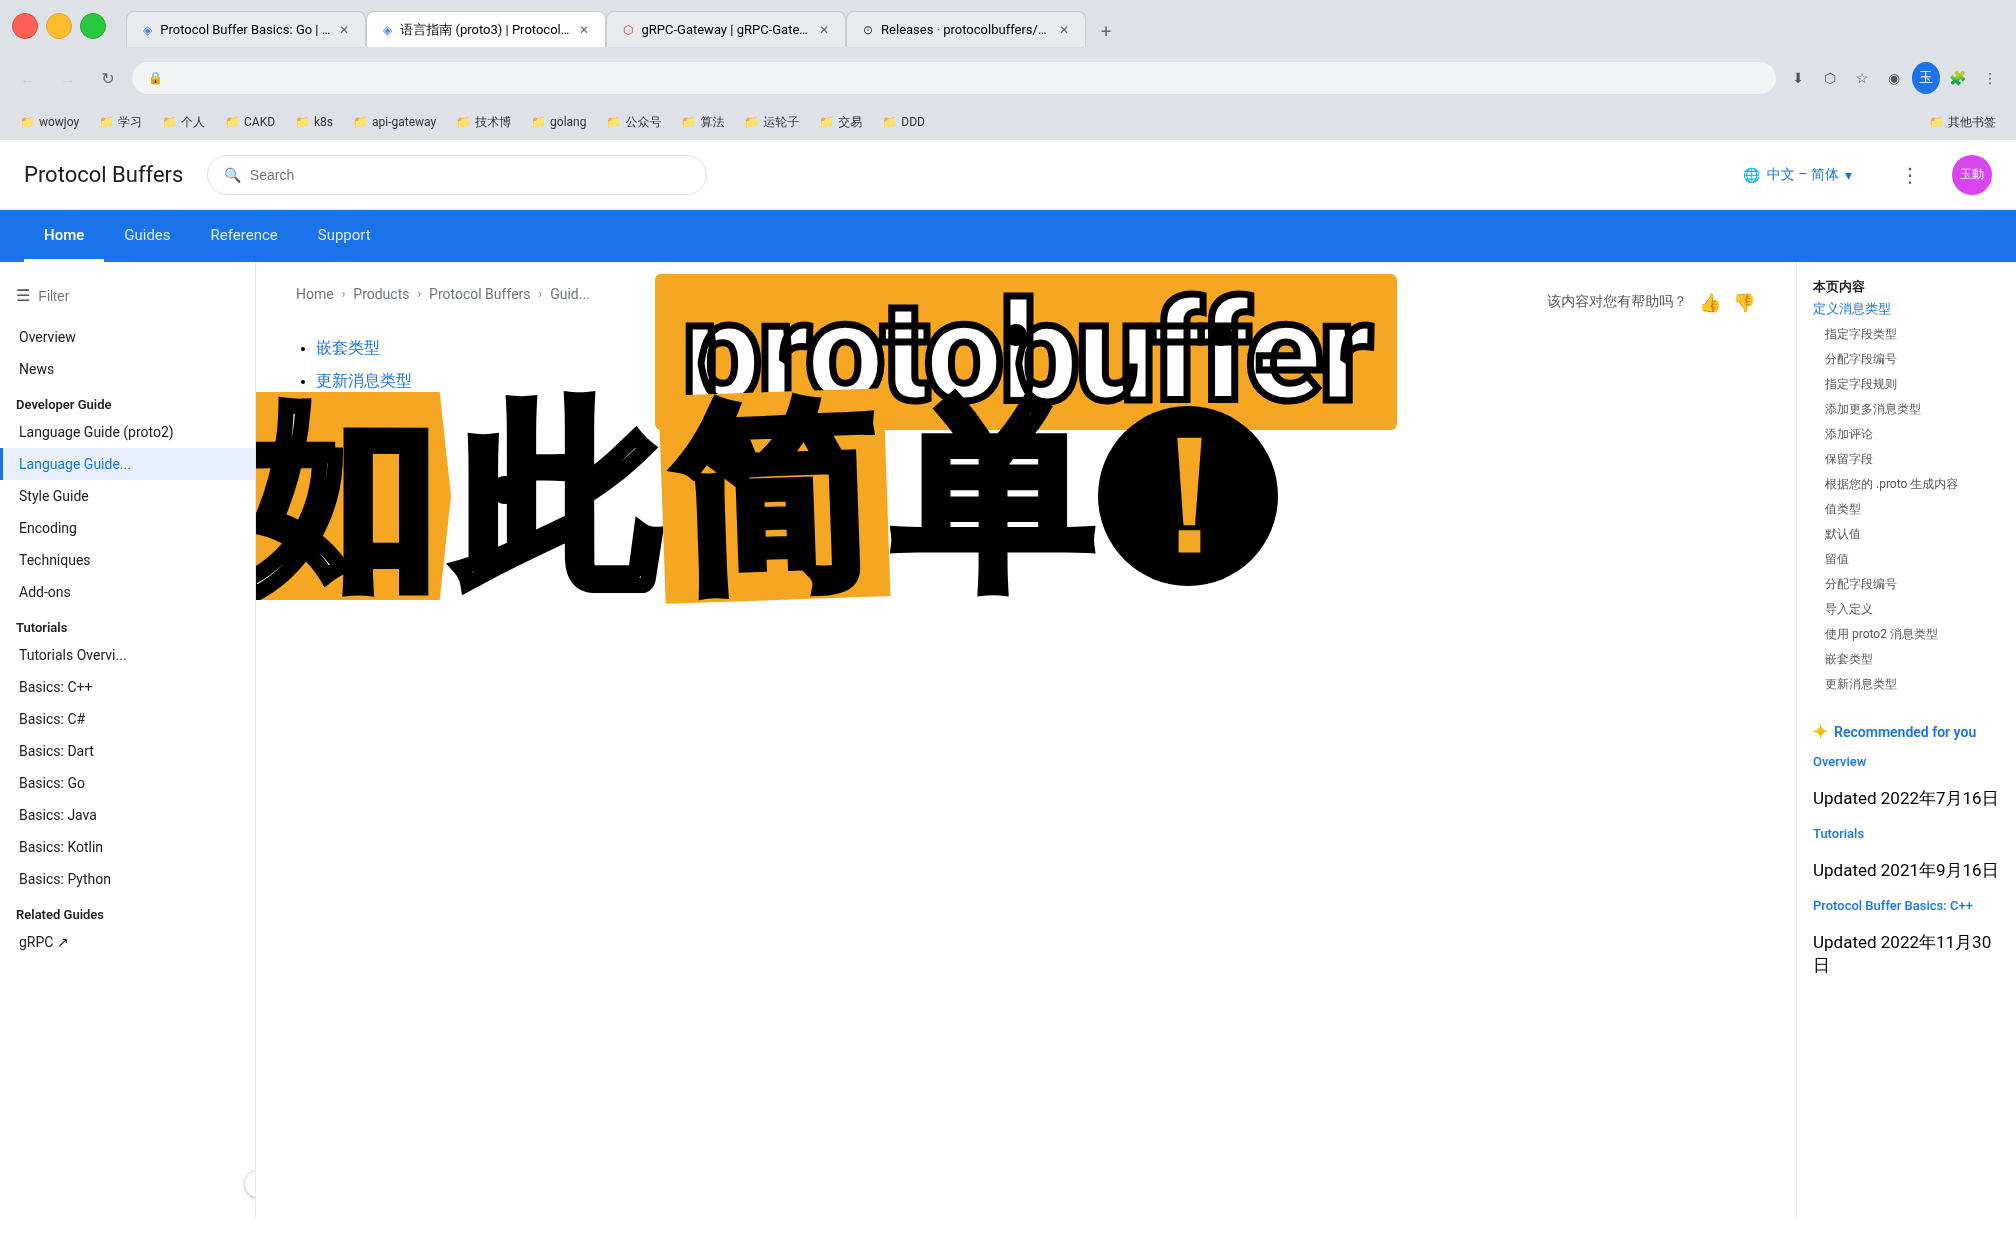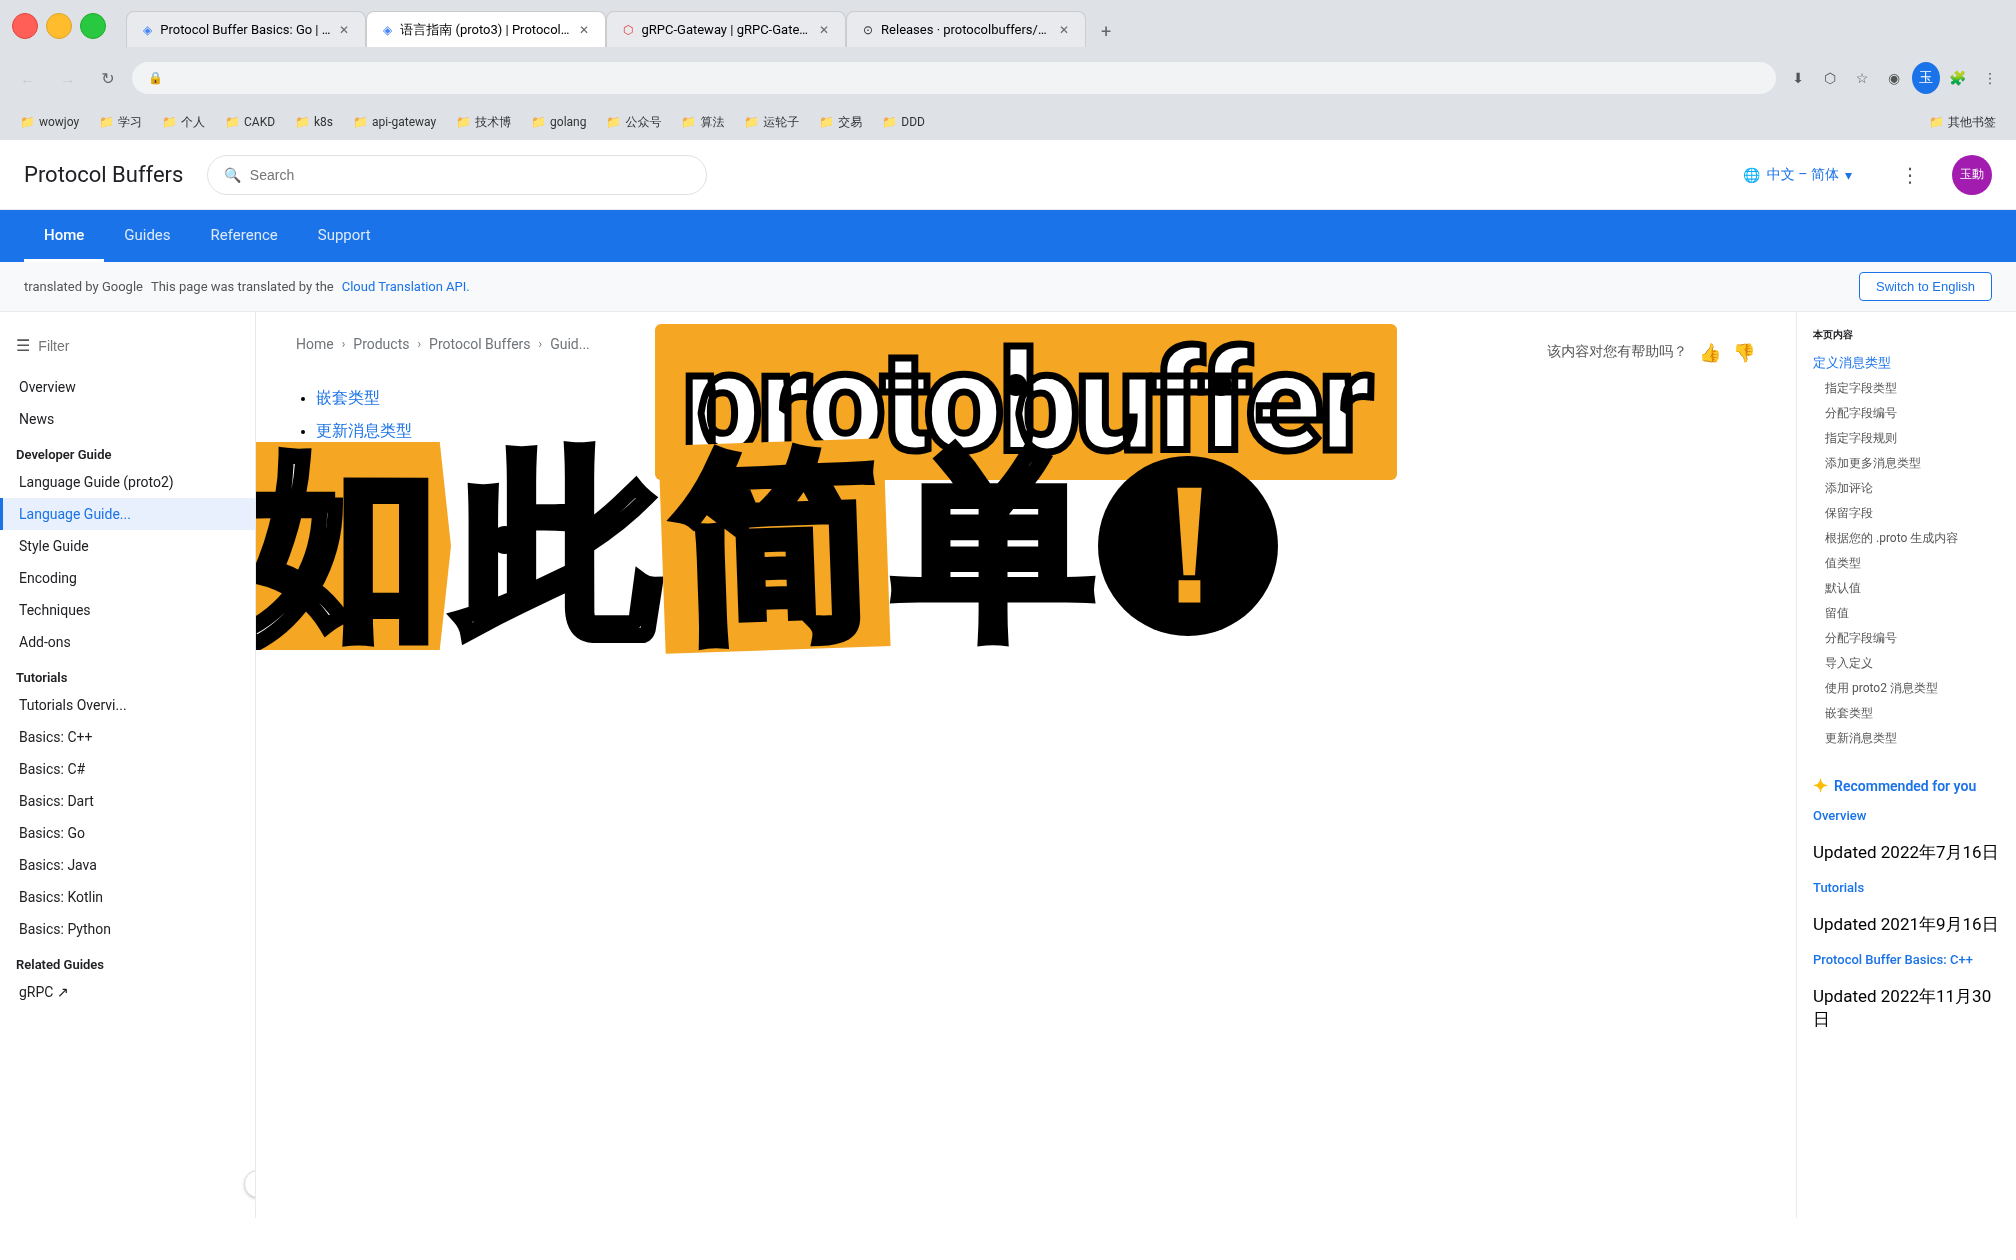--- a/index.html
+++ b/index.html
@@ -33,21 +33,21 @@
     
     .page-wrapper { display: flex; flex-direction: column; height: calc(1260px - 182px); background: #fff; }
 
     
     .site-header { display: flex; align-items: center; height: 70px; padding: 0 24px; border-bottom: 1px solid #e8eaed; gap: 24px; }
     .site-logo { font-size: 22px; font-weight: 400; color: #202124; white-space: nowrap; }
     .site-search { flex: 1; max-width: 500px; height: 40px; border: 1px solid #dfe1e5; border-radius: 24px; display: flex; align-items: center; padding: 0 16px; gap: 8px; color: #70757a; }
     .site-search input { border: none; outline: none; flex: 1; font-size: 14px; color: #202124; background: transparent; }
     .lang-switcher { display: flex; align-items: center; gap: 6px; padding: 8px 16px; border-radius: 4px; cursor: pointer; color: #1a73e8; font-size: 14px; }
     .more-btn { width: 36px; height: 36px; border-radius: 50%; display: flex; align-items: center; justify-content: center; cursor: pointer; color: #555; font-size: 20px; }
-    .avatar { width: 40px; height: 40px; border-radius: 50%; background: #a21caf; display: flex; align-items: center; justify-content: center; color: white; font-size: 16px; cursor: pointer; }
+    .avatar { width: 40px; height: 40px; border-radius: 50%; background: #d946ef; display: flex; align-items: center; justify-content: center; color: white; font-size: 16px; cursor: pointer; }
 
     
     .nav-tabs { display: flex; background: #1a73e8; height: 52px; align-items: stretch; padding: 0 24px; gap: 0; }
     .nav-tab { padding: 0 20px; display: flex; align-items: center; color: rgba(255,255,255,0.85); font-size: 15px; cursor: pointer; border-bottom: 3px solid transparent; position: relative; }
     .nav-tab.active { color: white; border-bottom: 3px solid white; font-weight: 500; }
 
     
     .translation-banner { background: #f8f9fa; border-bottom: 1px solid #e8eaed; padding: 10px 24px; font-size: 13px; color: #555; display: flex; align-items: center; gap: 8px; }
     .translation-link { color: #1a73e8; text-decoration: none; }
     .switch-btn { margin-left: auto; padding: 6px 16px; border: 1px solid #1a73e8; border-radius: 4px; color: #1a73e8; cursor: pointer; background: white; font-size: 13px; }
@@ -72,21 +72,21 @@
     .breadcrumb-sep { color: #70757a; font-size: 12px; }
     .content-feedback { display: flex; align-items: center; gap: 12px; font-size: 14px; color: #555; }
     .feedback-btn { cursor: pointer; font-size: 18px; color: #555; }
     .page-title { font-size: 36px; font-weight: 400; color: #202124; margin-bottom: 20px; line-height: 1.3; }
     .content-list { margin: 20px 0; }
     .content-list li { margin: 12px 0 12px 20px; }
     .content-list a { color: #1a73e8; text-decoration: none; font-size: 16px; }
 
     
     .right-sidebar { width: 220px; min-width: 220px; border-left: 1px solid #e8eaed; padding: 16px; overflow-y: auto; font-size: 13px; }
-    .toc-title { font-size: 10px; font-weight: 600; color: #202124; margin-bottom: 8px; }
+    .toc-title { font-size: 13px; font-weight: 600; color: #202124; }
     .toc-item { padding: 4px 0; cursor: pointer; color: #555; font-size: 13px; }
     .toc-item.active { color: #1a73e8; font-weight: 500; }
     .toc-item.indent { padding-left: 12px; font-size: 12px; }
     .recommended-section { margin-top: 24px; }
     .rec-header { display: flex; align-items: center; gap: 6px; font-weight: 600; font-size: 14px; margin-bottom: 12px; color: #1a73e8; }
     .rec-icon { color: #fbbc04; font-size: 18px; }
     .rec-item { margin-bottom: 16px; }
     .rec-item-title { color: #1a73e8; font-size: 13px; font-weight: 500; cursor: pointer; }
     .rec-item-date { color: #000000; font-size: 17px; margin-top: 18px; }
 
@@ -251,28 +251,20 @@
       <span>Guides</span>
     </div>
     <div class="nav-tab">
       <span>Reference</span>
     </div>
     <div class="nav-tab">
       <span>Support</span>
     </div>
   </div>
 
-  <div class="translation-banner">
-    <span>translated by Google</span>
-    <span>This page was translated by the</span>
-    <a href="#" class="translation-link">
-      <span>Cloud Translation API.</span>
-    </a>
-    <button class="switch-btn">Switch to English</button>
-  </div>
 
   <div class="main-layout">
 
     <div class="left-sidebar" style="position:relative;">
       <div class="sidebar-filter">
         <span class="filter-icon">☰</span>
         <input class="filter-input" type="text" placeholder="Filter" style="">
       </div>
       <div class="sidebar-nav-item">
         <span>Overview</span>

